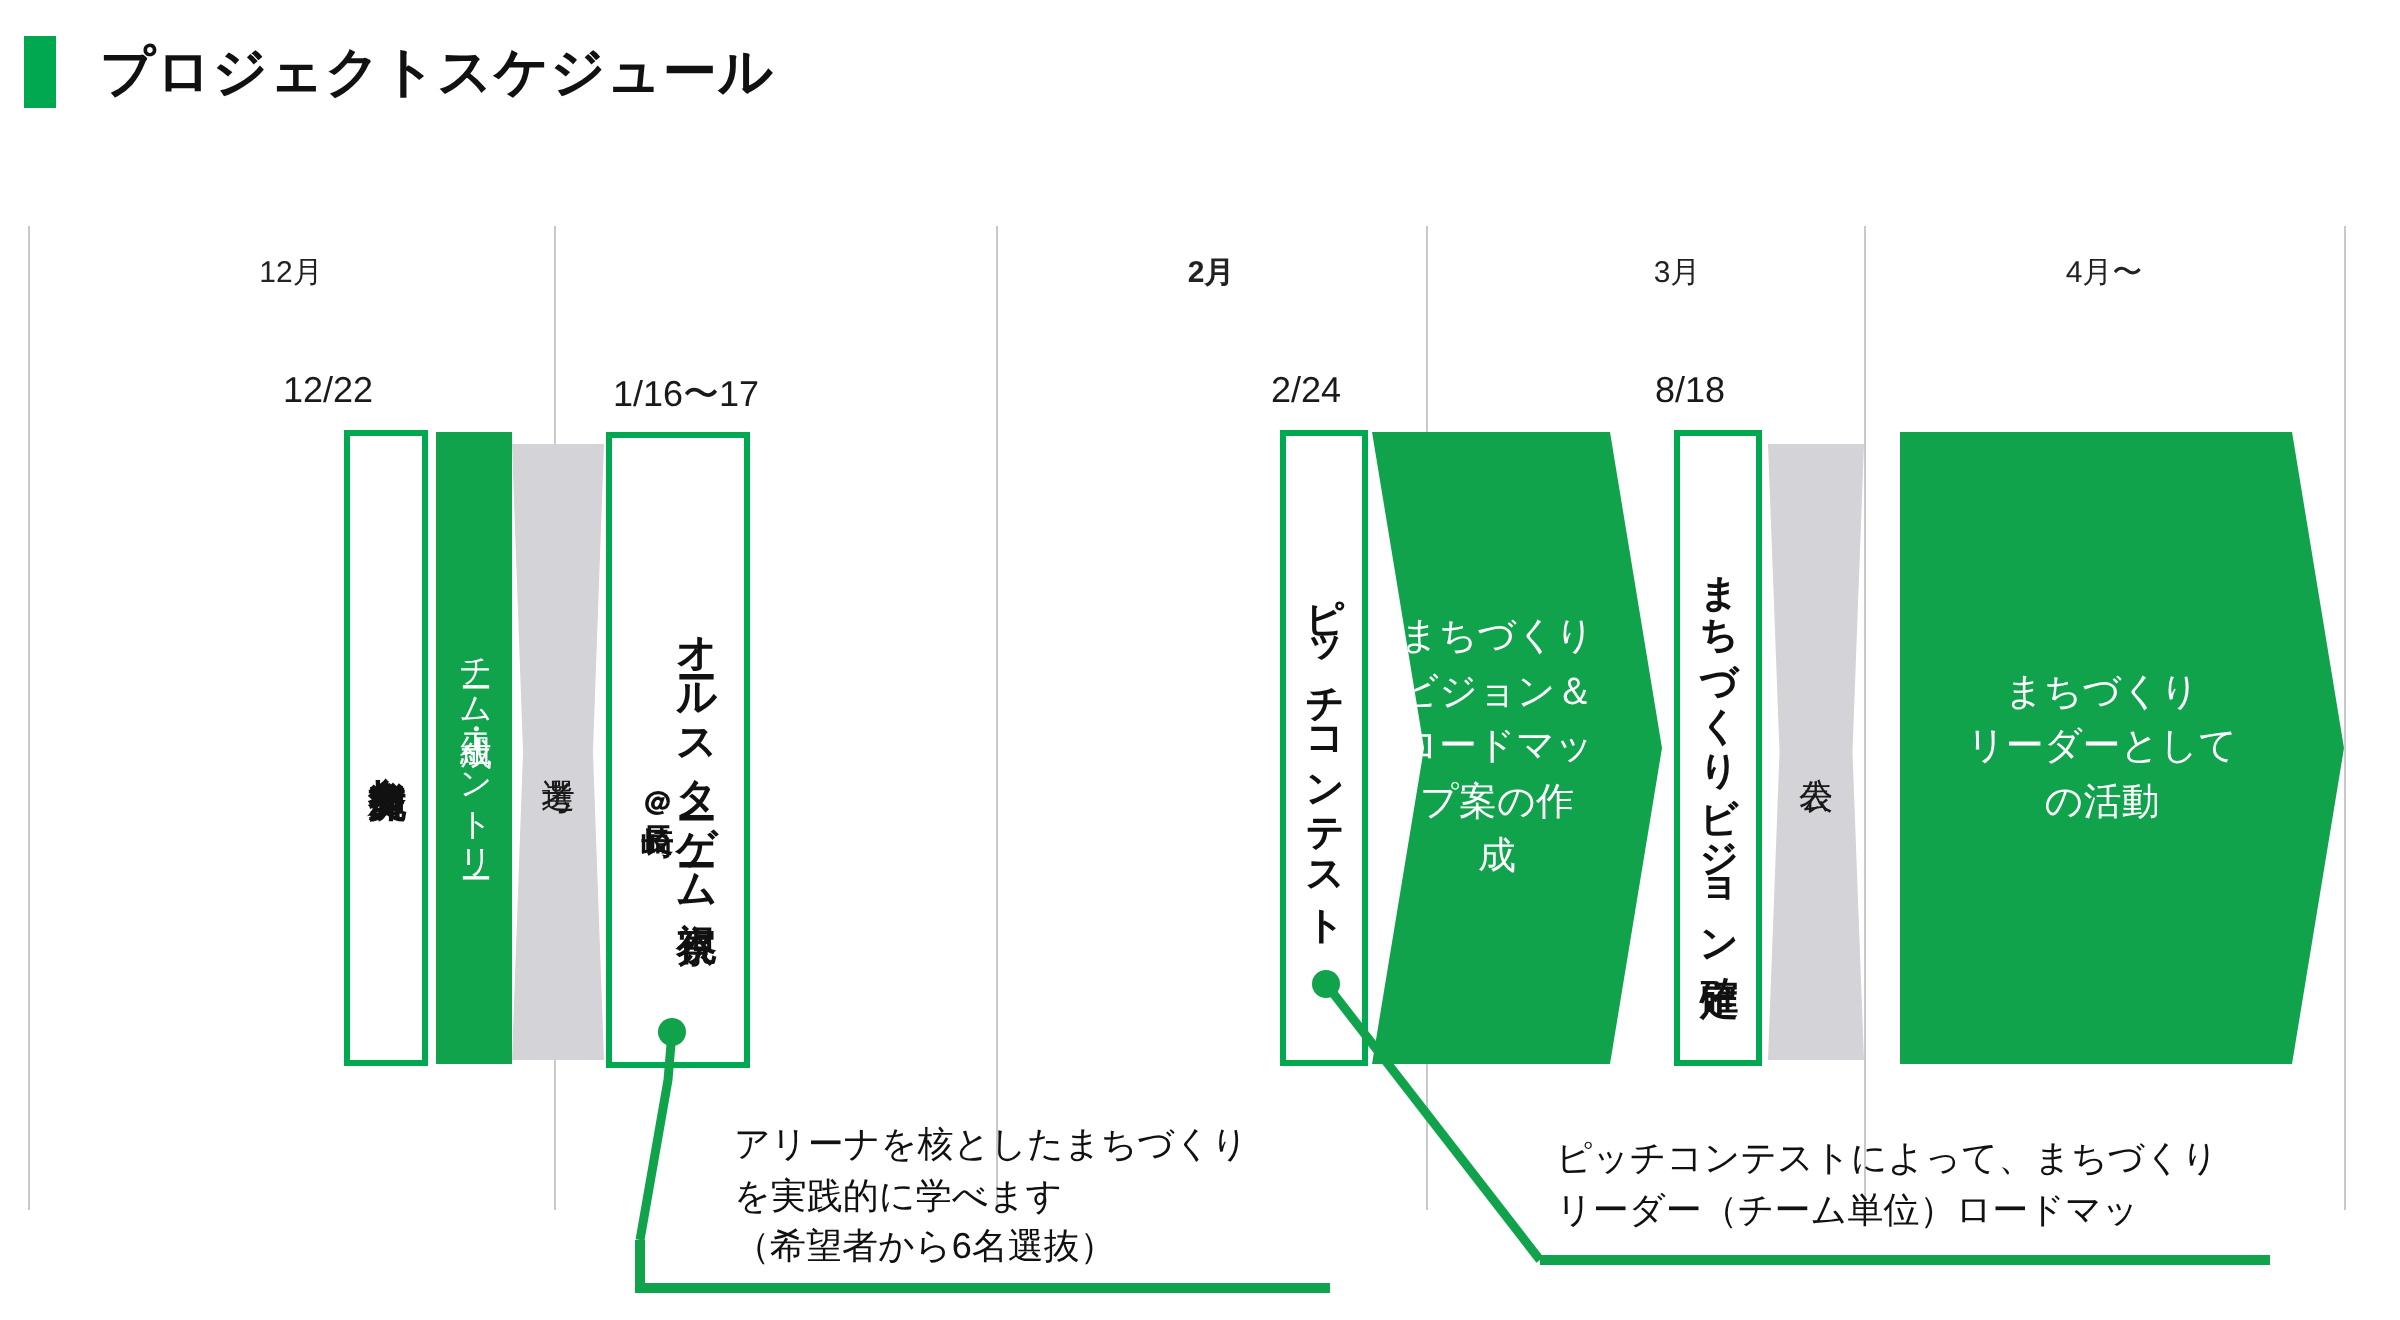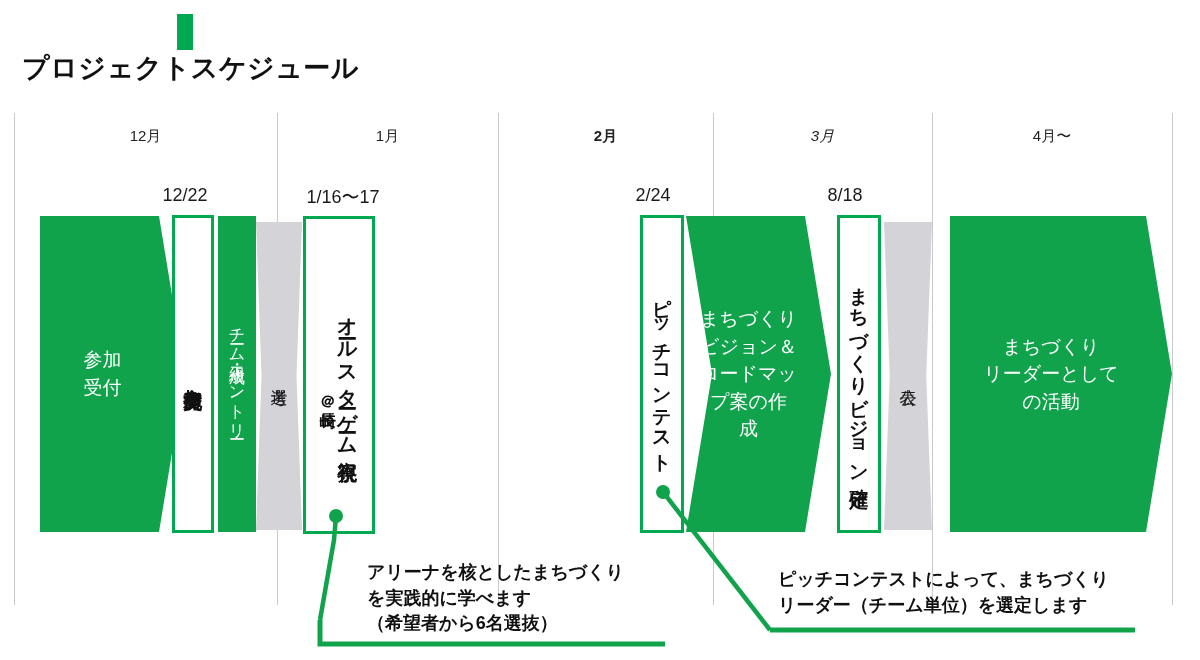--- a/index.html
+++ b/index.html
@@ -23,21 +23,20 @@
   }
 
   
   #title-row {
     position: absolute;
     left: 0;
     top: 14px;
     height: 44px;
     display: flex;
     align-items: center;
-    flex-direction: column;
   }
   #title-accent {
     width: 16px;
     height: 36px;
     background: #00A850;
     margin-left: 12px;
     flex: none;
   }
   #title-text {
     margin-left: 22px;
@@ -186,21 +185,20 @@
     margin-top: 34px;
   }
 
   
   .callout-text {
     position: absolute;
     font-size: 18px;
     line-height: 1.42;
     color: #111111;
     white-space: pre-line;
-    font-weight: bold;
   }
   #callout-svg {
     position: absolute;
     left: 0;
     top: 0;
     width: 1200px;
     height: 660px;
     pointer-events: none;
   }
 </style>
@@ -215,34 +213,29 @@
   </div>
 
   <div class="col-sep" style="left:14px;"></div>
   <div class="col-sep" style="left:277px;"></div>
   <div class="col-sep" style="left:498px;"></div>
   <div class="col-sep" style="left:713px;"></div>
   <div class="col-sep" style="left:932px;"></div>
   <div class="col-sep" style="left:1172px;"></div>
 
   <div class="month-label" style="left:14px;  width:263px;">12月</div>
-  <div class="month-label" style="left:277px; width:221px;">1月</div>
   <div class="month-label" style="left:498px; width:215px;font-weight:bold;">2月</div>
-  <div class="month-label" style="left:713px; width:219px;font-style:italic;">3月</div>
+  <div class="month-label" style="left:729px; width:219px;">3月</div>
   <div class="month-label" style="left:932px; width:240px;">4月〜</div>
 
-  <div class="date-label" style="left:140px; width:90px;text-align:center;">12/22</div>
+  <div class="date-label" style="left:119px; width:90px;text-align:center;">12/22</div>
   <div class="date-label" style="left:283px; width:120px;">1/16〜17</div>
   <div class="date-label" style="left:608px; width:90px;">2/24</div>
   <div class="date-label" style="left:800px; width:90px;">8/18</div>
 
-  <div class="block block-green chev" style="left:40px; top:216px; width:145px; height:316px;">
-    <div class="h-label">参加
-受付</div>
-  </div>
 
   <div class="block block-white" style="left:172px; top:215px; width:42px; height:318px;">
     <div class="v-label on-white">参加者交流</div>
   </div>
 
   <div class="block block-green" style="left:218px; top:216px; width:38px; height:316px;">
     <div class="v-label on-green small">チーム組成・エントリー</div>
   </div>
 
   <div class="block block-gray slant" style="left:256px; top:222px; width:46px; height:308px;">
@@ -292,15 +285,15 @@
     <circle cx="663" cy="492" r="7" fill="#10A34C"></circle>
     <path d="M663,492 L770,630" stroke="#10A34C" stroke-width="4.5" fill="none"></path>
     <path d="M770,630 L1135,630" stroke="#10A34C" stroke-width="5" fill="none"></path>
   </svg>
 
   <div class="callout-text" style="left:367px; top:560px; width:300px;">アリーナを核としたまちづくり
 を実践的に学べます
 （希望者から6名選抜）</div>
 
   <div class="callout-text" style="left:778px; top:567px; width:370px;">ピッチコンテストによって、まちづくり
-リーダー（チーム単位）を選定します</div>
+リーダー（チーム単位）ロードマッ</div>
 
 </div>
 
 </body></html>

